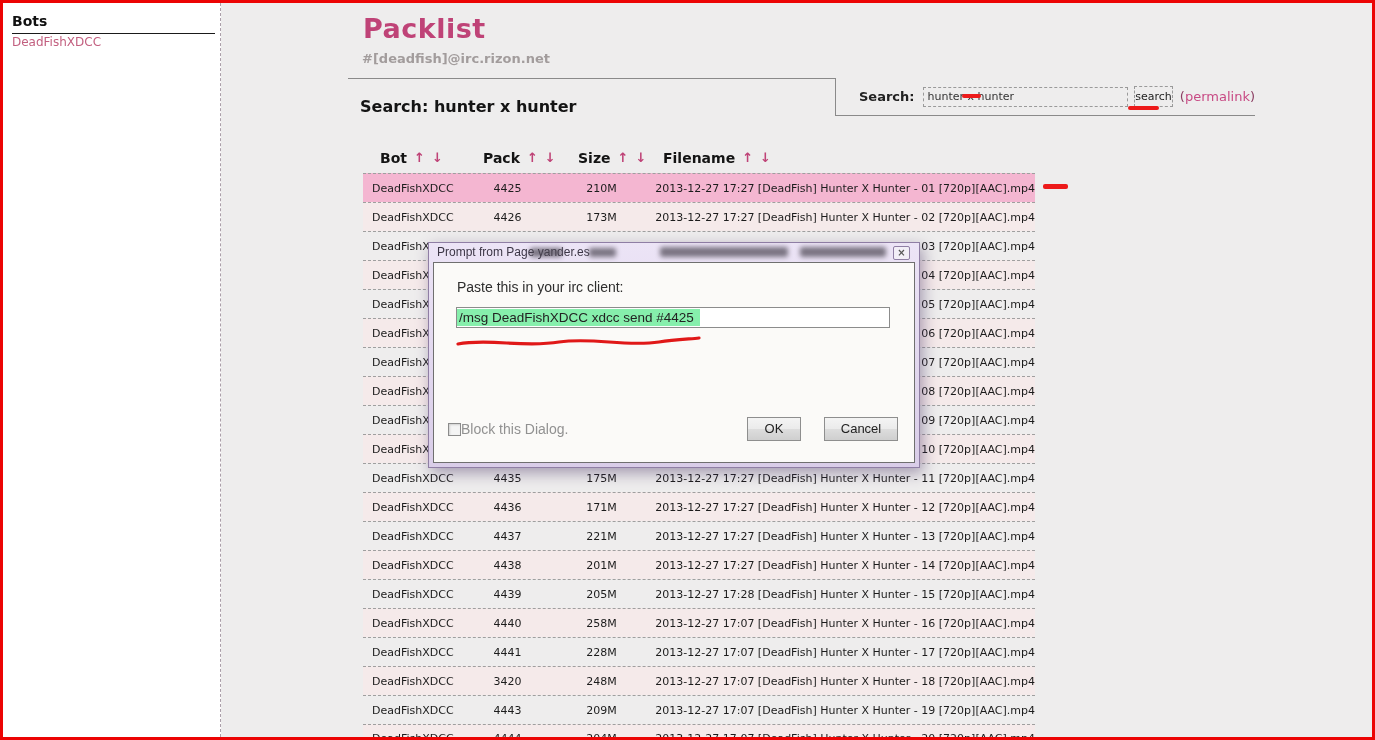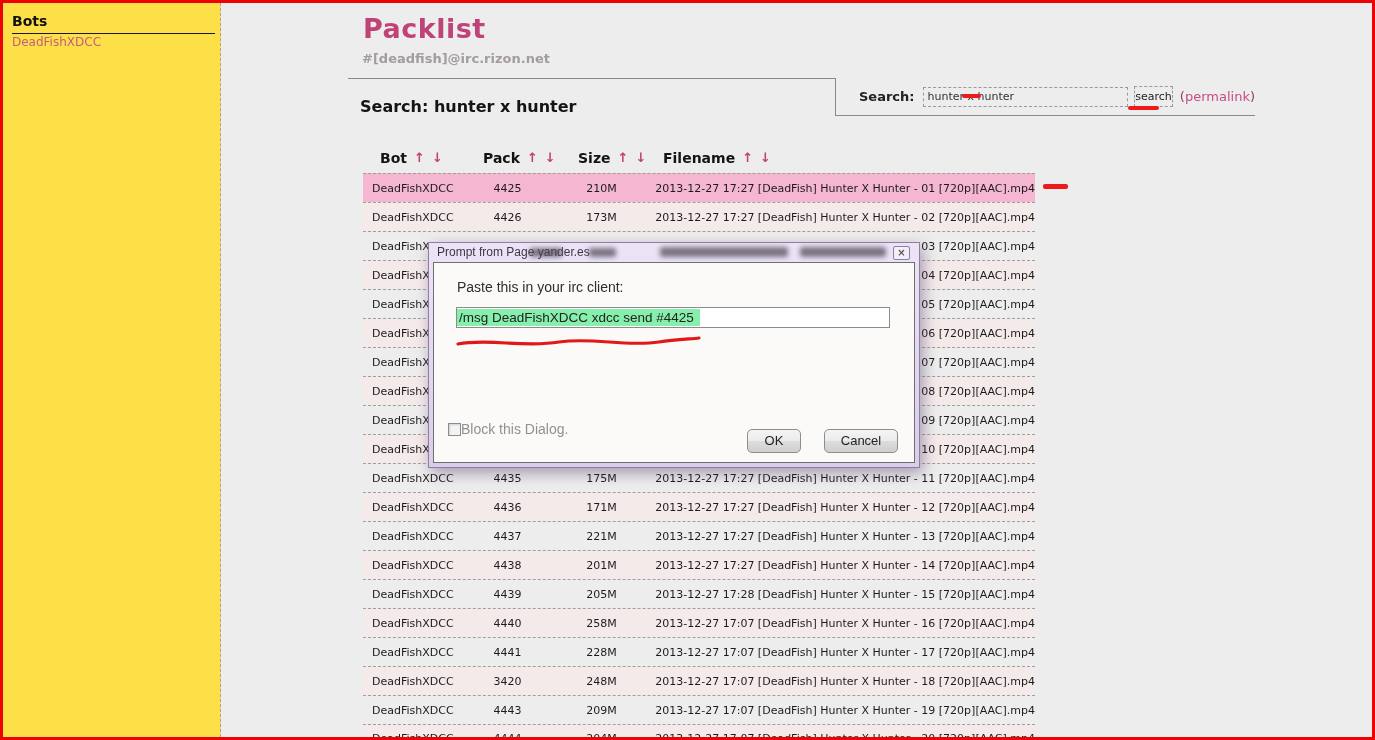--- a/index.html
+++ b/index.html
@@ -5,21 +5,21 @@
   * { margin:0; padding:0; box-sizing:border-box; }
   html,body { width:1375px; height:740px; }
   body { font-family:"DejaVu Sans", sans-serif; background:#eeeded; position:relative; overflow:hidden; }
   .screen { position:absolute; inset:0; }
 
   
   .red-frame { position:absolute; inset:0; border:3px solid #ec0404; z-index:99; pointer-events:none; }
 
   
   .sidebar { position:absolute; left:3px; top:3px; width:218px; height:734px;
-             background:#fde047; border-right:1px dashed #ab9fa9; }
+             background:#ffffff; border-right:1px dashed #ab9fa9; }
   .sidebar-heading { position:absolute; left:9px; top:10px; width:203px; font-size:14px; font-weight:bold;
              color:#111; border-bottom:1px solid #1a1a1a; padding-bottom:4px; }
   .sidebar-link { position:absolute; left:9px; top:32px; font-size:12px; color:#c25f7f; text-decoration:none; cursor:pointer; }
 
   
   .page-title { position:absolute; left:363px; top:13px; font-size:27px; font-weight:bold; color:#bf4377; letter-spacing:.5px; }
   .page-sub { position:absolute; left:362px; top:51px; font-size:13px; font-weight:bold; color:#a29c9c; }
 
   .rule { position:absolute; left:348px; top:78px; width:487px; border-top:1px solid #8a8a8a; }
   .search-panel { position:absolute; left:835px; top:78px; width:420px; height:38px;
@@ -80,23 +80,23 @@
                  background:#fbfaf8; border:1px solid #6f6f6f; font-family:"Liberation Sans", sans-serif; }
   .dlg-msg { position:absolute; left:23px; top:16px; font-size:14px; color:#2e2e2e; }
   .dlg-input { position:absolute; left:22px; top:44px; width:434px; height:21px;
                border:1px solid #8c8c8c; background:#fff; display:flex; align-items:center; overflow:hidden; }
   .dlg-input .hl { background:#86efac; font-size:13.5px; color:#222; padding:1px 6px 1px 2px; white-space:nowrap; }
   .squiggle { position:absolute; left:20px; top:72px; z-index:2; }
   .dlg-checkrow { position:absolute; left:14px; top:158px; display:flex; align-items:center; gap:0; }
   .dlg-checkbox { width:13px; height:13px; background:#f4f4f4; border:1px solid #8b8b8b;
                   box-shadow:inset 1px 1px 2px rgba(0,0,0,.15); cursor:pointer; }
   .dlg-checklabel { font-size:14px; color:#919191; }
-  .dlg-btn { position:absolute; top:166px; height:24px; font-family:"Liberation Sans", sans-serif;
+  .dlg-btn { position:absolute; top:154px; height:24px; font-family:"Liberation Sans", sans-serif;
              font-size:13px; color:#222; text-align:center; line-height:22px; border:1px solid #8e8e8e;
-             border-radius:5px; cursor:pointer;
+             border-radius:0; cursor:pointer;
              background:linear-gradient(to bottom,#f4f4f4 0%,#ebebeb 49%,#dddddd 50%,#cfcfcf 100%); }
   .dlg-ok { left:313px; width:54px; }
   .dlg-cancel { left:390px; width:74px; }
 </style>
 </head>
 <body>
 
 <div class="screen">
 
   <div class="sidebar">

